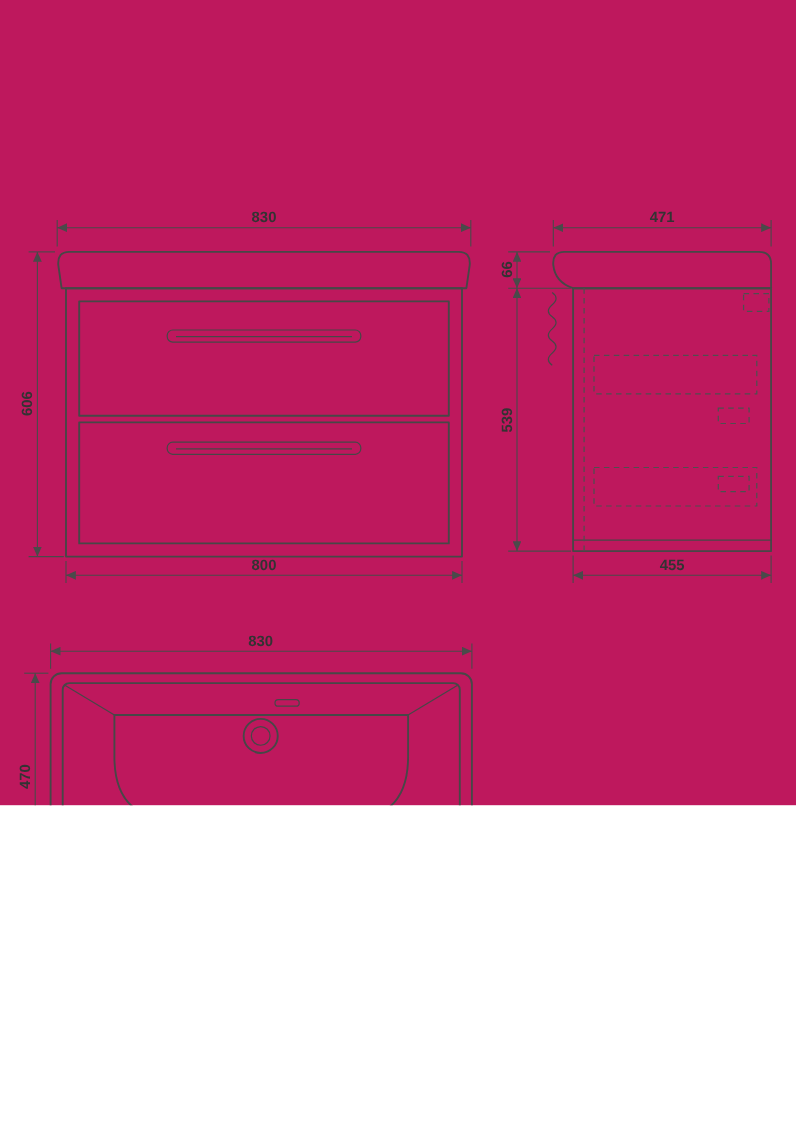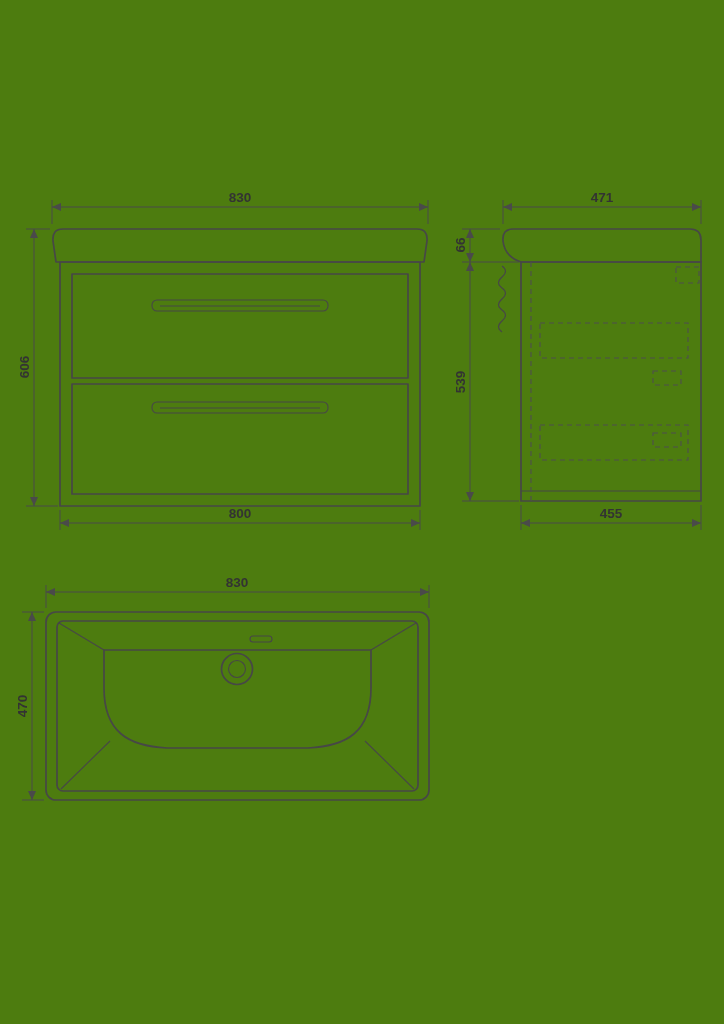--- a/index.html
+++ b/index.html
@@ -6,22 +6,22 @@
     margin: 0;
     padding: 0;
     background: #ffffff;
     width: 724px;
     height: 1024px;
     font-family: "Liberation Sans", sans-serif;
   }
   #drawing-wrap {
     position: relative;
     width: 724px;
-    height: 1024px;
-    background: #4d7c0f;
+    height: 732px;
+    background: #be185d;
     overflow: hidden;
   }
   svg { display: block; }
   .obj  { fill: none; stroke: #474747; stroke-width: 1.7; stroke-linejoin: round; stroke-linecap: round; }
   .thin { fill: none; stroke: #474747; stroke-width: 1.1; }
   .dash { fill: none; stroke: #4f4f4f; stroke-width: 1.1; stroke-dasharray: 5 4; }
   .dim  { fill: none; stroke: #4a4a4a; stroke-width: 1; }
   .ext  { fill: none; stroke: #4a4a4a; stroke-width: 1; }
   .dimtxt {
     font-family: "Liberation Sans", sans-serif;

